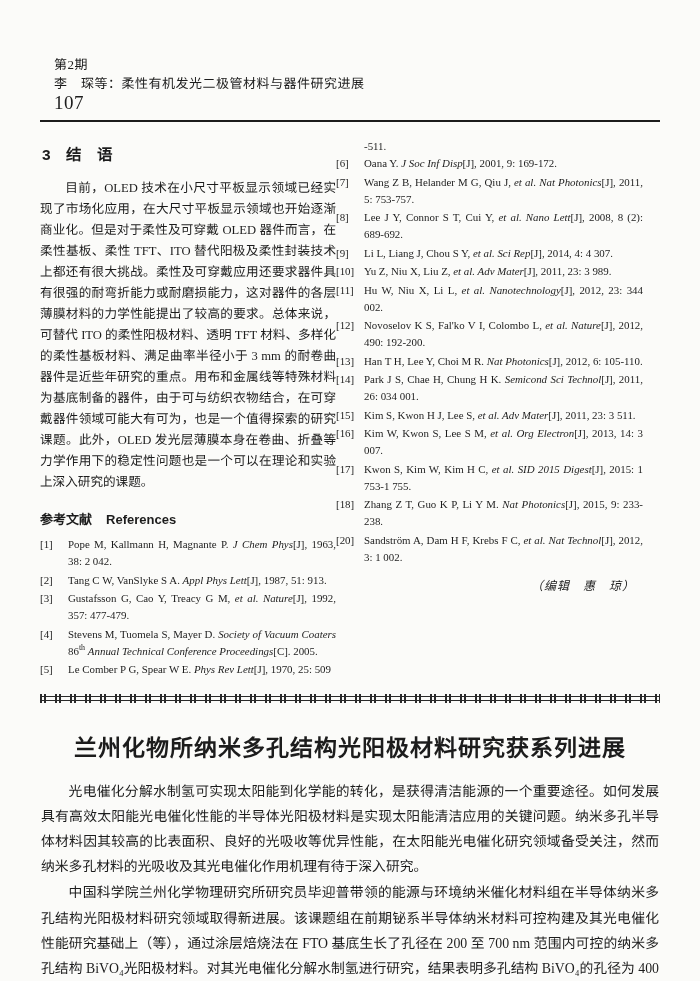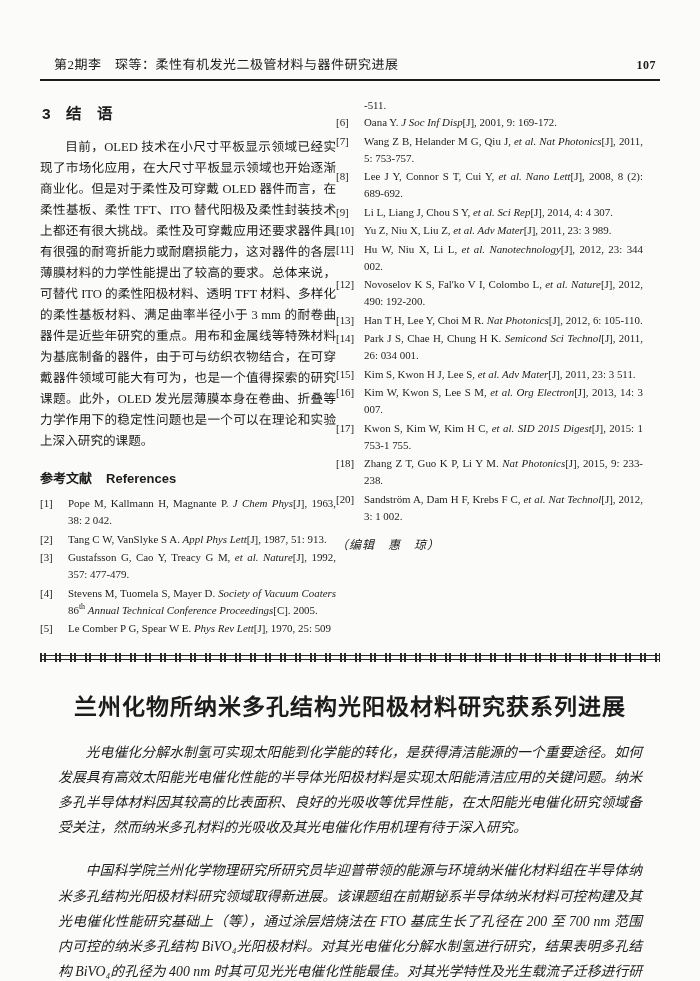--- a/index.html
+++ b/index.html
@@ -10,24 +10,25 @@
     font-family:"Liberation Serif","DejaVu Serif",serif;
     overflow:hidden;
   }
   .page{padding:54px 40px 0 40px;width:620px;}
   
   .runhead{
     display:flex;align-items:baseline;
     font-size:13px;letter-spacing:.5px;
     padding:0 4px 6px 14px;
     border-bottom:2.2px solid #1c1c1c;
+    flex-direction:column;
   }
   .runhead .issue{flex:0 0 auto;}
   .runhead .rtitle{flex:1 1 auto;}
-  .runhead .pageno{flex:0 0 auto;font-size:12px;font-weight:bold;}
+  .runhead .pageno{flex:0 0 auto;font-size:19px;}
   
   .cols{display:flex;margin-top:16px;min-height:492px;}
   .col-left{width:296px;}
   .col-right{width:307px;}
   h2.sec{
     font-size:15.5px;font-weight:bold;margin:4px 0 14px 2px;
     font-family:"Liberation Sans","DejaVu Sans",sans-serif;
   }
   .body-par{
     font-size:12.6px;line-height:21px;text-align:justify;
@@ -39,41 +40,41 @@
   }
   .refs-head .en{margin-left:14px;}
   .reflist{font-size:10.9px;line-height:17px;}
   .ref{display:flex;margin:0 0 1.5px 0;}
   .ref-num{flex:0 0 28px;}
   .ref-text{flex:1 1 auto;text-align:justify;}
   .ref-text em{font-style:italic;}
   .ref-text sup{font-size:8px;line-height:0;}
   .carryover{padding-left:28px;font-size:10.9px;line-height:17px;}
   .editor-note{
-    font-size:12px;margin-top:10px;padding-right:8px;
+    text-align:right;font-size:12px;margin-top:10px;padding-right:8px;
     font-style:italic;letter-spacing:1px;
   }
   
   .divider{
     height:9px;margin:14px 0 0 0;
     background-image:
       linear-gradient(#2a2a2a,#2a2a2a),
       linear-gradient(#2a2a2a,#2a2a2a),
       repeating-linear-gradient(90deg,#2a2a2a 0 1.6px,transparent 1.6px 4.4px,#2a2a2a 4.4px 6px,transparent 6px 15px);
     background-size:100% 1.3px,100% 1.3px,100% 9px;
     background-position:0 2px,0 6px,0 0;
     background-repeat:no-repeat,no-repeat,repeat-x;
   }
   .news-title{
     text-align:center;font-size:23px;font-weight:bold;
     letter-spacing:1px;margin:26px 0 16px 0;
   }
   .news-body p{
     font-size:13.8px;line-height:25.2px;text-align:justify;
-    text-indent:2em;margin:18px;font-style:italic;
+    text-indent:2em;margin:1px;
   }
 </style>
 </head>
 <body>
 
 <div class="page">
 
   <div class="runhead">
     <span class="issue">第2期</span>
     <span class="rtitle">李　琛等：柔性有机发光二极管材料与器件研究进展</span>

